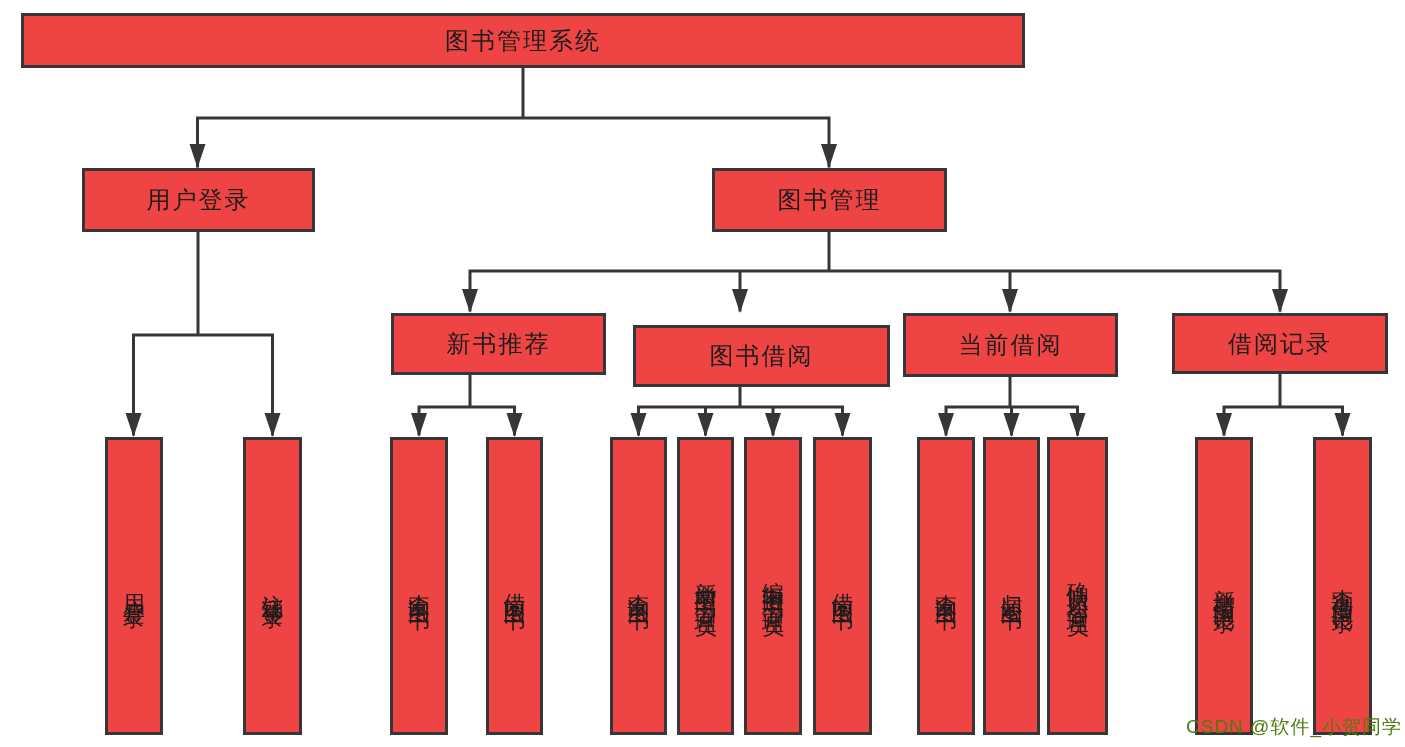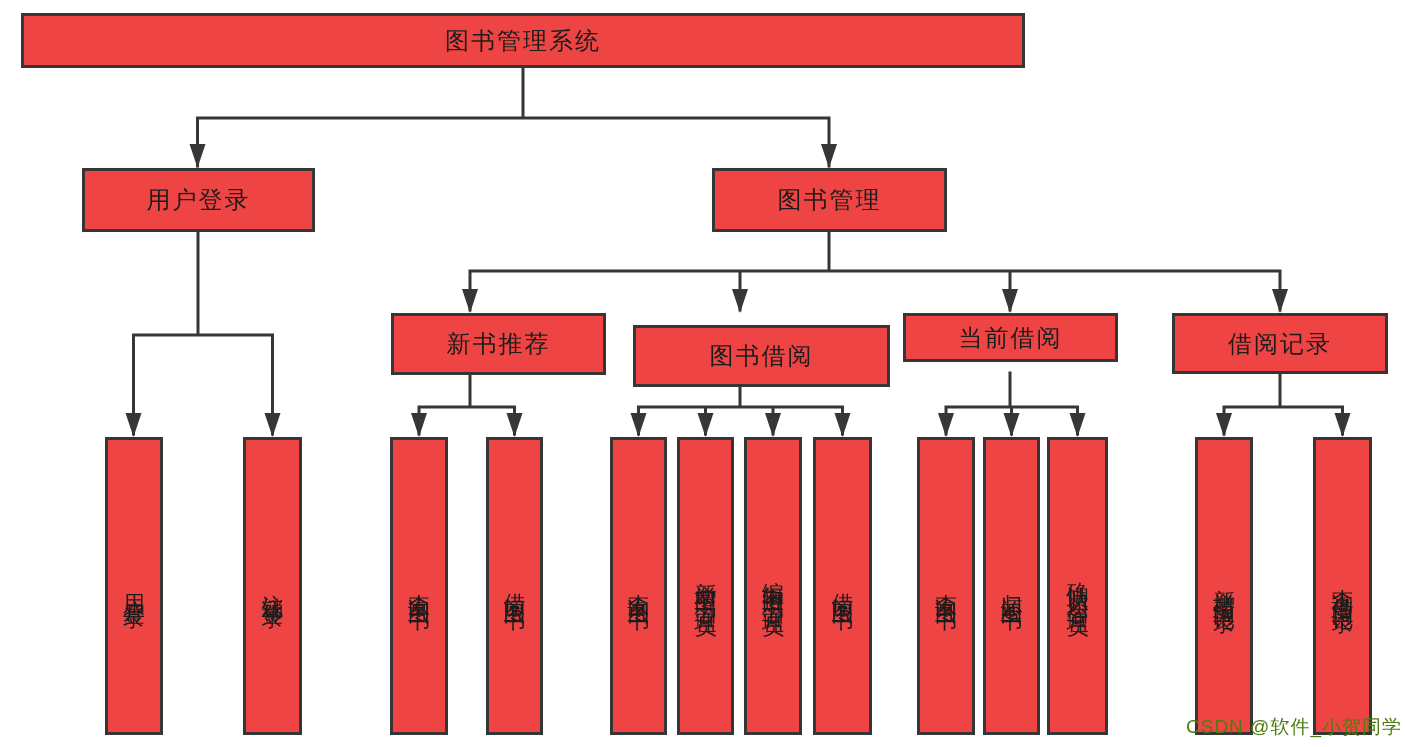--- a/index.html
+++ b/index.html
@@ -17,21 +17,21 @@
   .h-label { font-size:24px; letter-spacing:2px; white-space:nowrap; }
   .v-box .v-label {
     writing-mode:vertical-rl; text-orientation:mixed;
     font-size:22px; letter-spacing:5px; line-height:1; white-space:nowrap;
   }
   .root-box      { left:21px;   top:13px;  width:1004px; height:55px; }
   .user-login    { left:82px;   top:168px; width:233px;  height:64px; }
   .book-mgmt     { left:712px;  top:168px; width:235px;  height:64px; }
   .new-books     { left:363px;  top:313px; width:215px;  height:62px;margin-left:28px; }
   .borrow        { left:633px;  top:313px; width:257px;  height:62px;margin-top:12px; }
-  .current       { left:903px;  top:313px; width:215px;  height:49px; }
+  .current       { left:903px;  top:313px; width:215px;  height:64px; }
   .records       { left:1172px; top:313px; width:216px;  height:61px; }
   .v-box         { top:437px; height:298px; }
   .ul-0 { left:105px;  width:58px; }
   .ul-1 { left:243px;  width:59px; }
   .nb-0 { left:390px;  width:58px; }
   .nb-1 { left:486px;  width:57px; }
   .bw-0 { left:610px;  width:57px; }
   .bw-1 { left:677px;  width:57px; }
   .bw-2 { left:744px;  width:58px; }
   .bw-3 { left:813px;  width:59px; }

